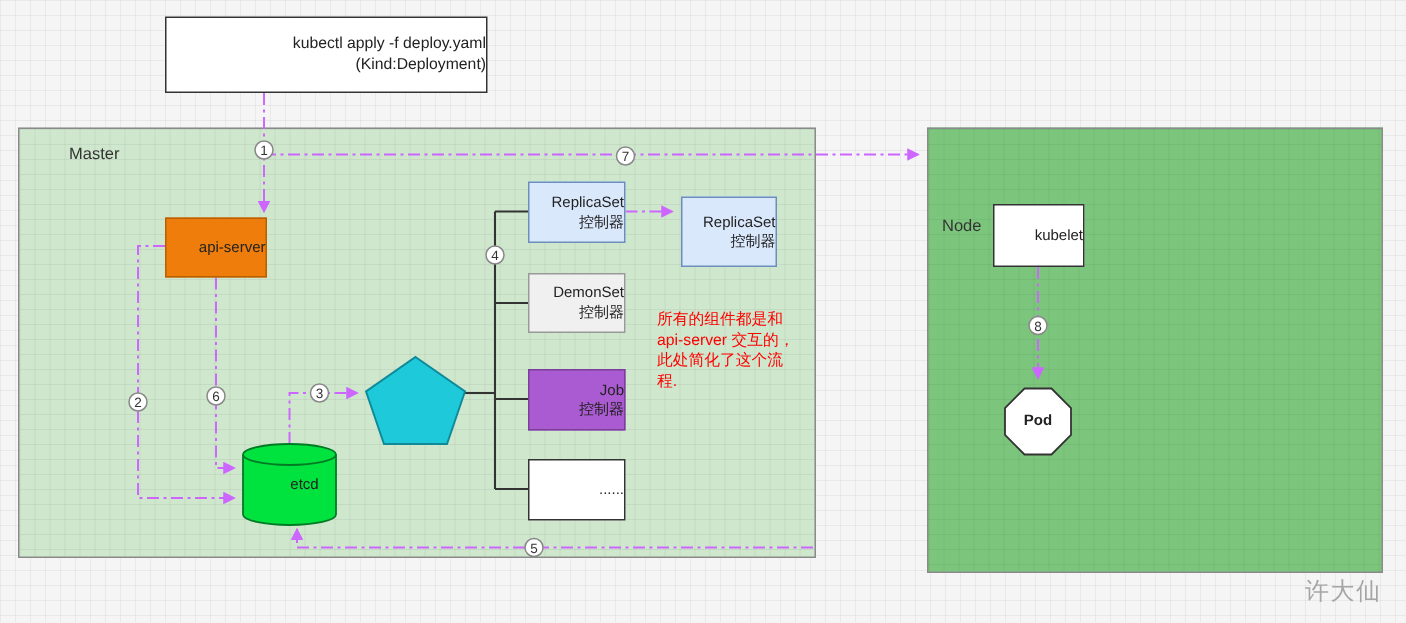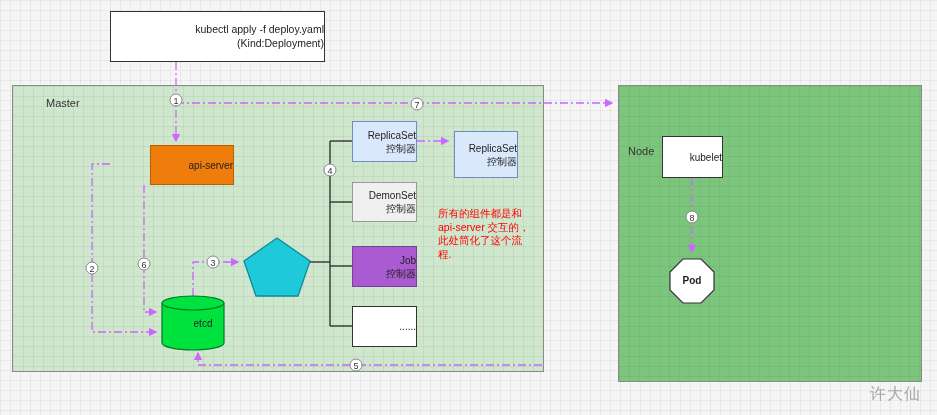--- a/index.html
+++ b/index.html
@@ -38,21 +38,21 @@
   .rect-box{
     position:absolute;
     border:1px solid #333;
     display:flex;flex-direction:column;
     align-items:flex-end;justify-content:center;
     text-align:center;font-size:10px;line-height:1.3;
     box-sizing:border-box;
   }
   .rect-box span{display:block;}
   .kubectl{left:110px;top:11px;width:215px;height:51px;background:var(--white_fill);font-size:10.5px;}
-  .api-server{left:110px;top:145px;width:84px;height:40px;background:var(--api_server_fill);border-color:var(--api_server_border);margin-left:40px;}
+  .api-server{left:110px;top:145px;width:68px;height:40px;background:var(--api_server_fill);border-color:var(--api_server_border);}
   .deployment{left:352px;top:121px;width:65px;height:41px;background:var(--blue_fill);border-color:var(--blue_border);}
   .replicaset{left:454px;top:131px;width:64px;height:47px;background:var(--blue_fill);border-color:var(--blue_border);}
   .demonset{left:352px;top:182px;width:65px;height:40px;background:var(--gray_fill);border-color:var(--gray_border);}
   .job{left:352px;top:246px;width:65px;height:41px;background:var(--job_fill);border-color:var(--job_border);}
   .more{left:352px;top:306px;width:65px;height:41px;background:var(--white_fill);}
   .kubelet{left:662px;top:136px;width:61px;height:42px;background:var(--white_fill);}
   .shape-label{
     position:absolute;text-align:center;font-size:10px;line-height:1.15;
   }
   .etcd-label{left:162px;top:318px;width:82px;}

